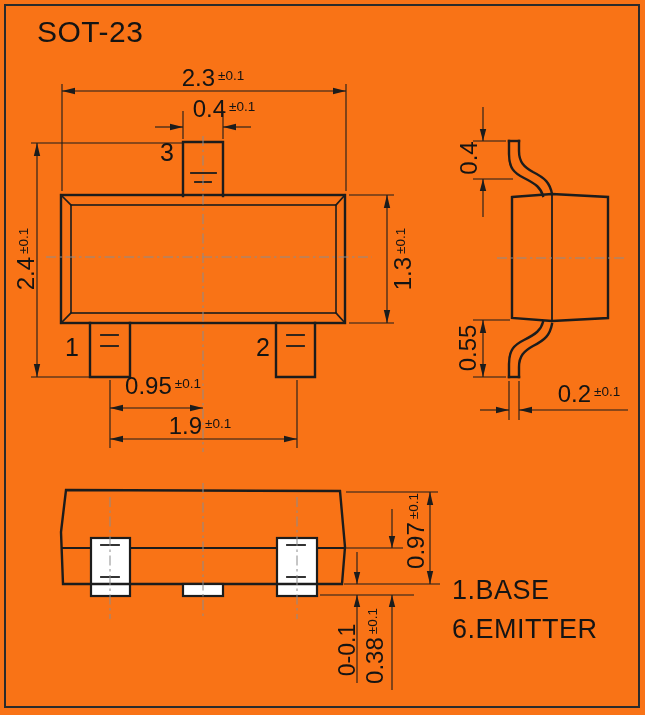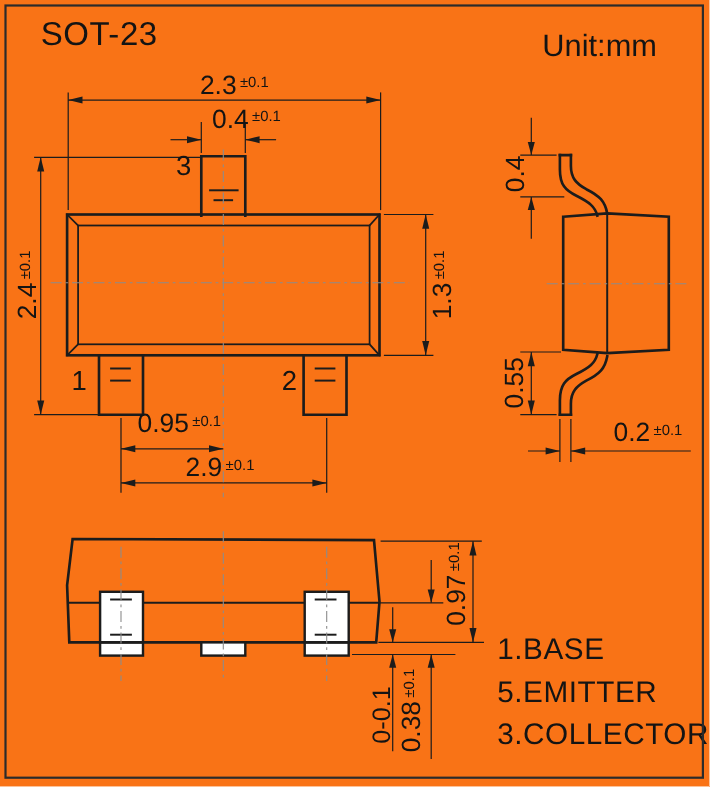--- a/index.html
+++ b/index.html
@@ -192,39 +192,37 @@
         <polygon class="ah" points="392,595 388.8,607 395.2,607"></polygon>
       </g>
 
       <line class="cl" x1="110" y1="497" x2="110" y2="619"></line>
       <line class="cl" x1="203" y1="483" x2="203" y2="619"></line>
       <line class="cl" x1="297" y1="497" x2="297" y2="619"></line>
     </g>
   </svg>
 
   <div class="lbl title" style="left:37px;top:17px">SOT-23</div>
-  <div class="lbl unit" style="left:493px;top:28px">Unit:mm</div>
 
   <div class="lbl dim ctr" style="left:213px;top:78px"><span>2.3</span><span class="tol">±0.1</span></div>
   <div class="lbl dim ctr" style="left:224px;top:109px"><span>0.4</span><span class="tol">±0.1</span></div>
   <div class="lbl dim vrt" style="left:26px;top:259px"><span>2.4</span><span class="tol">±0.1</span></div>
   <div class="lbl dim vrt" style="left:403px;top:259px"><span>1.3</span><span class="tol">±0.1</span></div>
   <div class="lbl dim ctr" style="left:163px;top:386px"><span>0.95</span><span class="tol">±0.1</span></div>
-  <div class="lbl dim ctr" style="left:200px;top:426px"><span>2.9</span><span class="tol">±0.1</span></div>
+  <div class="lbl dim ctr" style="left:200px;top:426px"><span>1.9</span><span class="tol">±0.1</span></div>
 
   <div class="lbl pinnum ctr" style="left:167px;top:152px">3</div>
   <div class="lbl pinnum ctr" style="left:72px;top:347px">1</div>
   <div class="lbl pinnum ctr" style="left:263px;top:347px">2</div>
 
   <div class="lbl dim vrt" style="left:469px;top:158px"><span>0.4</span></div>
   <div class="lbl dim vrt" style="left:468px;top:348px"><span>0.55</span></div>
   <div class="lbl dim ctr" style="left:589px;top:394px"><span>0.2</span><span class="tol">±0.1</span></div>
 
   <div class="lbl dim vrt" style="left:416px;top:531px"><span>0.97</span><span class="tol">±0.1</span></div>
   <div class="lbl dim vrt" style="left:347px;top:650px;font-size:23px"><span>0-0.1</span></div>
   <div class="lbl dim vrt" style="left:375px;top:646px"><span>0.38</span><span class="tol">±0.1</span></div>
 
   <div class="legend-item" style="top:575px">1.BASE</div>
-  <div class="legend-item" style="top:614px">5.EMITTER</div>
-  <div class="legend-item" style="top:652px">3.COLLECTOR</div>
+  <div class="legend-item" style="top:614px">6.EMITTER</div>
 
   <div class="frame"></div>
 </div>
 
 </body></html>

